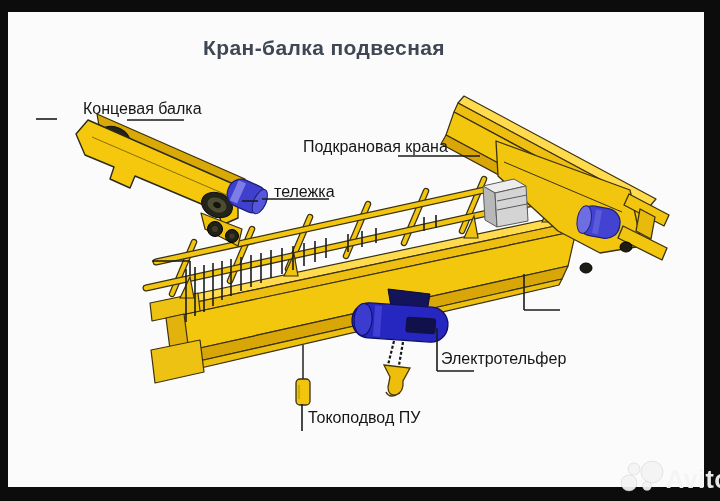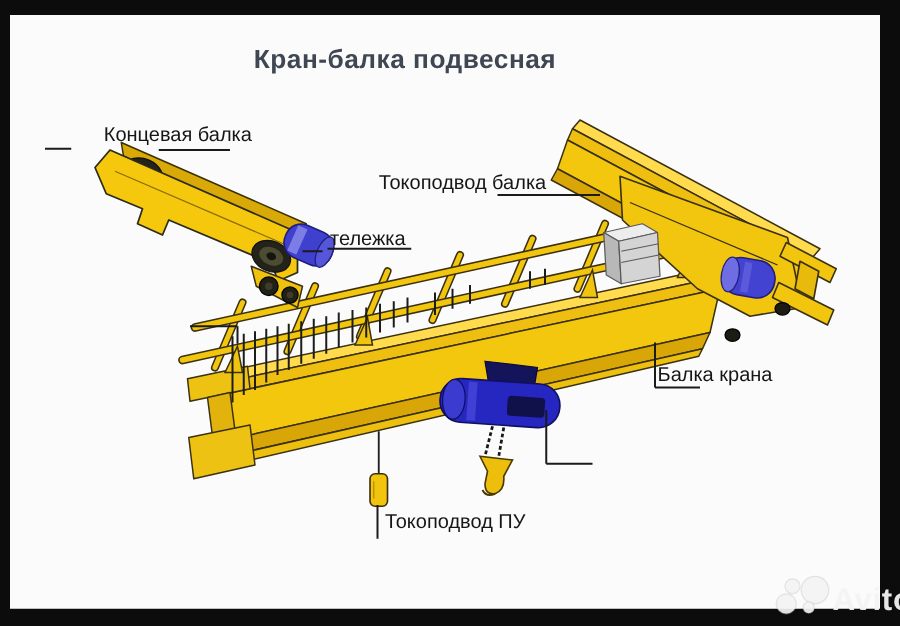--- a/index.html
+++ b/index.html
@@ -11,21 +11,21 @@
   .title{
     position:absolute;left:188px;top:36px;width:272px;text-align:center;
     font-size:21px;font-weight:bold;letter-spacing:.4px;color:#3f4753;z-index:2;
     white-space:nowrap;
   }
   .lbl{
     position:absolute;font-size:16px;color:#161616;white-space:nowrap;z-index:2;
   }
   .lbl-end-beam{left:55px;top:100px;margin-left:28px;}
   .lbl-runway{left:303px;top:138px;}
-  .lbl-trolley{left:264px;top:183px;}
+  .lbl-trolley{left:274px;top:183px;}
   .lbl-power{left:88px;top:244px;}
   .lbl-crane-beam{left:526px;top:292px;}
   .lbl-hoist{left:441px;top:350px;}
   .lbl-pendant{left:308px;top:409px;}
 </style>
 </head>
 <body>
 
 <div class="stage">
 
@@ -215,17 +215,17 @@
         <circle cx="652" cy="472" r="11"></circle>
         <circle cx="629" cy="483" r="8"></circle>
         <circle cx="647" cy="486" r="4.5"></circle>
       </g>
       <text x="666" y="488" font-family="Liberation Sans, sans-serif" font-size="25" font-weight="bold" fill="rgba(243,243,243,0.95)" letter-spacing="0.5">Avito</text>
     </g>
   </svg>
 
   <div class="title">Кран-балка подвесная</div>
   <div class="lbl lbl-end-beam">Концевая балка</div>
-  <div class="lbl lbl-runway">Токоподвод балка</div>
+  <div class="lbl lbl-runway">Подкрановая крана</div>
   <div class="lbl lbl-trolley">тележка</div>
-  <div class="lbl lbl-crane-beam">Балка крана</div>
+  <div class="lbl lbl-hoist">Электротельфер</div>
   <div class="lbl lbl-pendant">Токоподвод ПУ</div>
 </div>
 
 </body></html>

